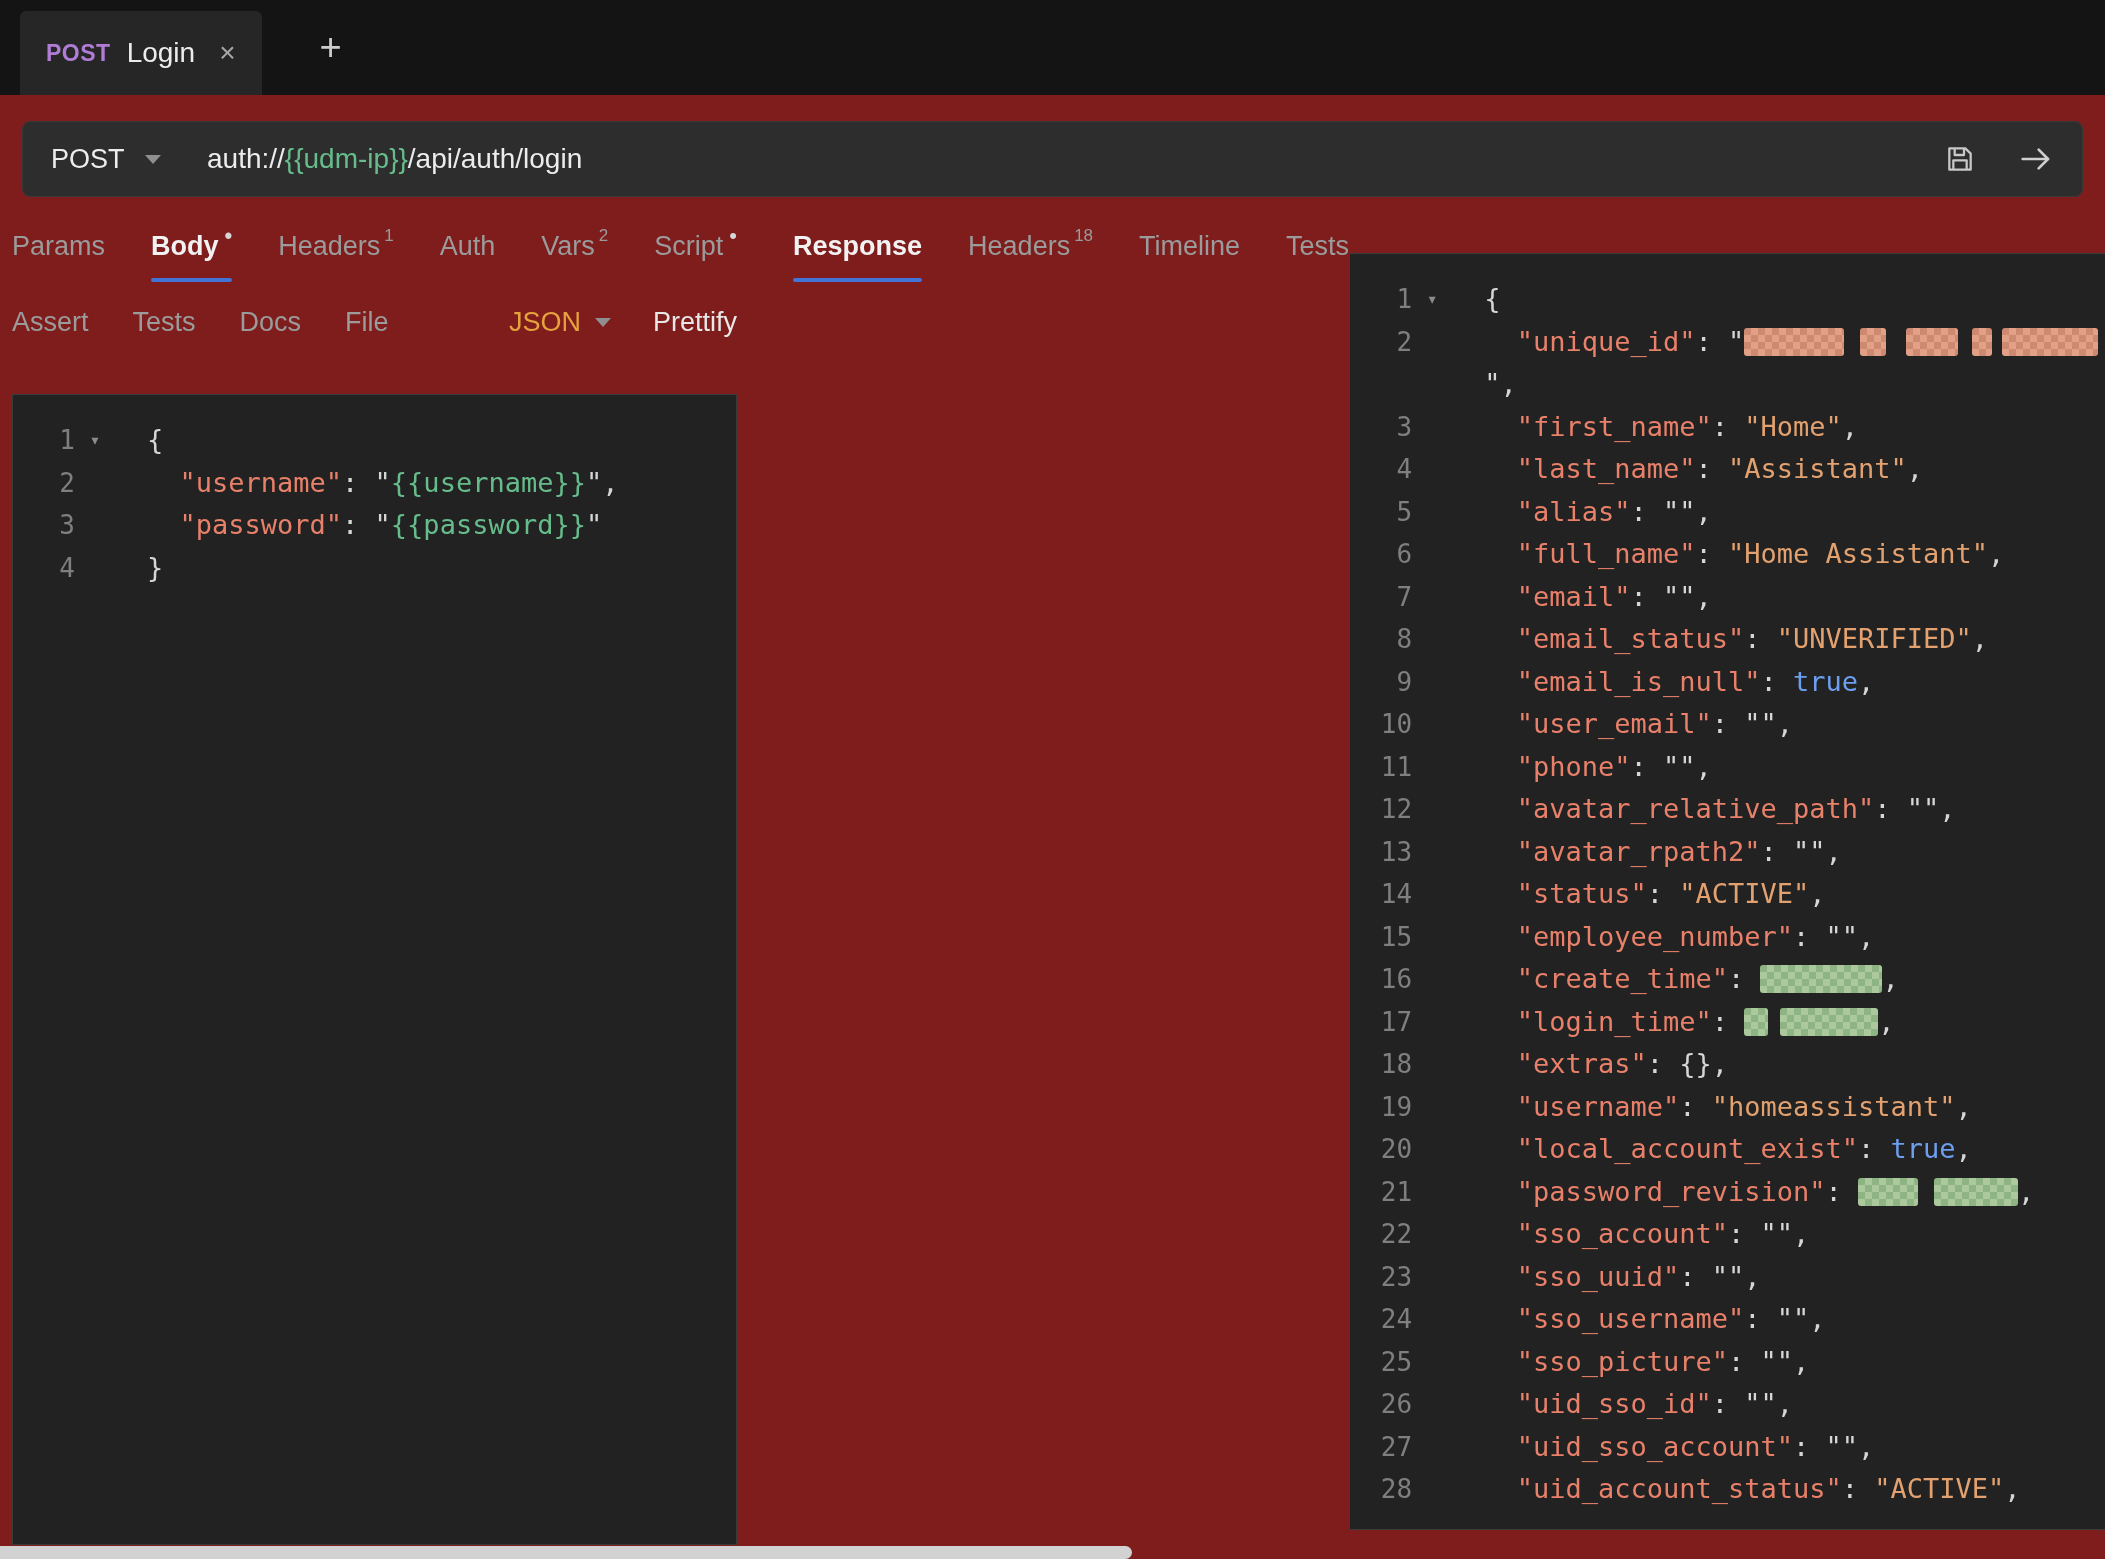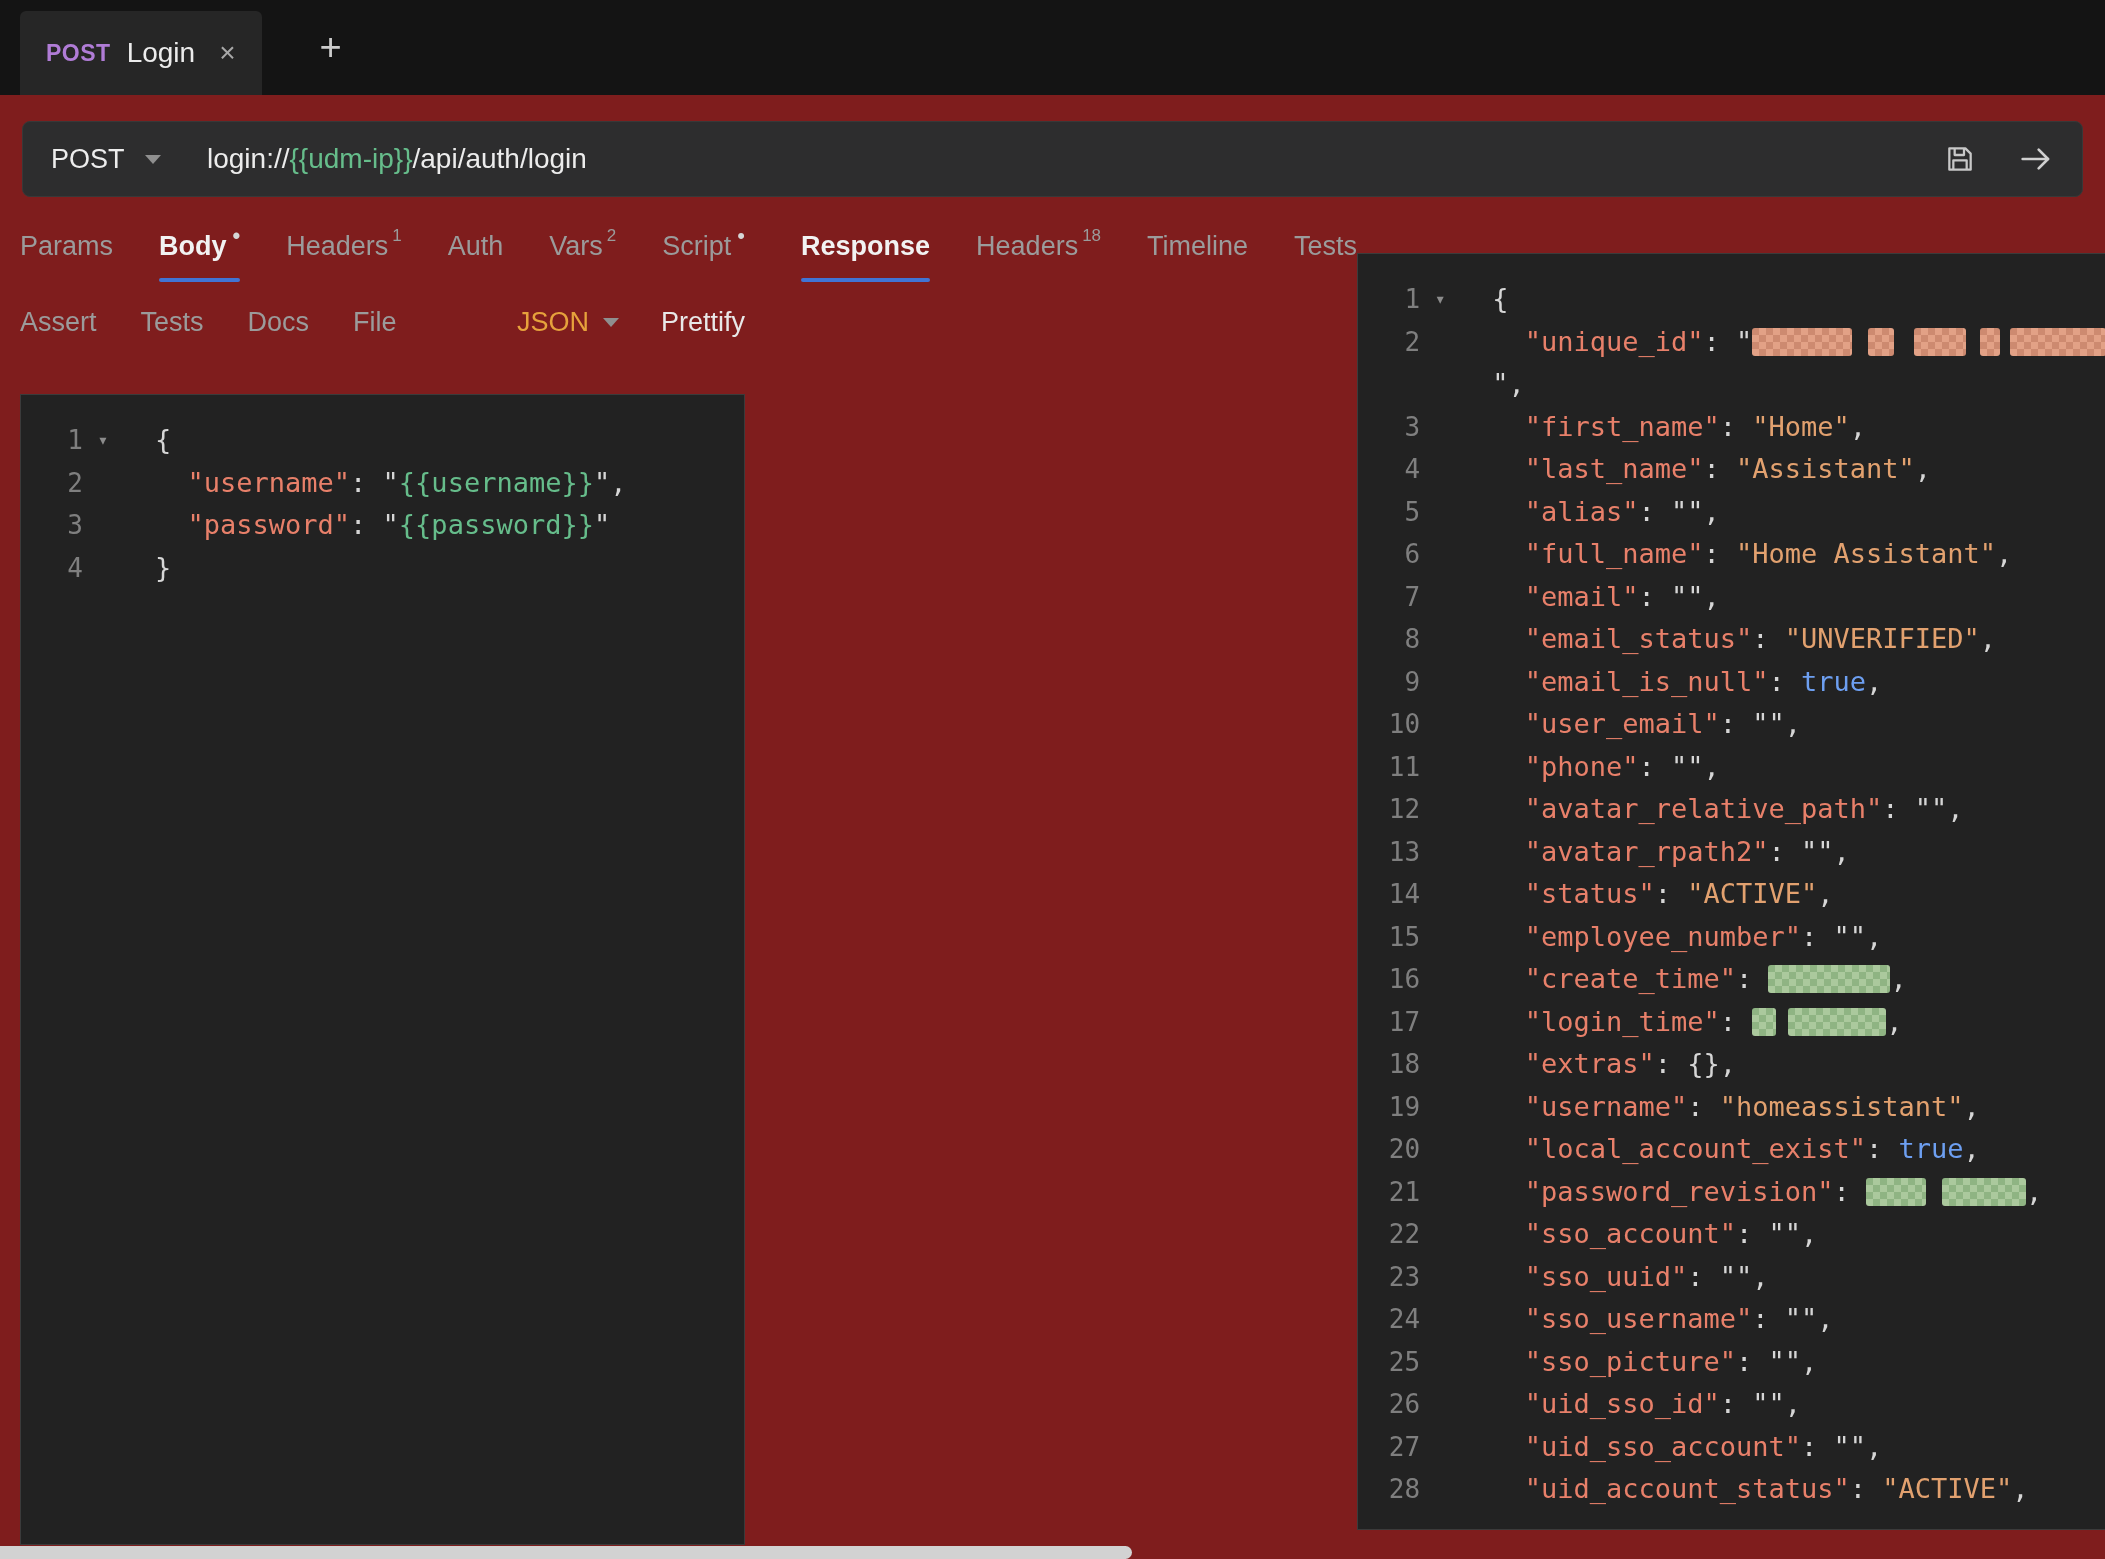--- a/index.html
+++ b/index.html
@@ -21,21 +21,21 @@
           display:flex;align-items:center;padding:0 28px;}
   .method{display:flex;align-items:center;gap:20px;color:#ededed;font-size:27px;min-width:120px;}
   .chev{width:0;height:0;border-left:8px solid transparent;border-right:8px solid transparent;border-top:9px solid #8f8f8f;}
   .url{flex:1;margin-left:36px;font-size:28px;color:#ececec;white-space:pre;}
   .u-var{color:#66bd8b;}
   .url-actions{display:flex;align-items:center;gap:42px;}
   .icon-btn svg{display:block;}
 
   
   .main{position:absolute;top:210px;left:0;right:0;bottom:14px;display:flex;}
-  .left-pane{width:941px;padding-left:20px;box-sizing:border-box;display:flex;flex-direction:column;padding-right:16px;}
+  .left-pane{width:941px;padding-left:12px;box-sizing:border-box;display:flex;flex-direction:column;padding-right:16px;}
   .divider{width:1px;background:#3a3a3a;}
   .right-pane{flex:1;padding:0 22px 15px 40px;display:flex;flex-direction:row;}
 
   
   .ptabs{display:flex;align-items:center;gap:46px;font-size:27px;color:#9b9b9b;height:72px;flex:0 0 auto;}
   .ptabs.row2{height:80px;gap:44px;}
   .ptab{position:relative;height:100%;display:flex;align-items:center;cursor:pointer;}
   .ptab.active{color:#f2f2f2;font-weight:bold;}
   .ptab.active::after{content:"";position:absolute;left:0;right:0;bottom:0;height:4px;background:#4174d4;border-radius:2px;}
   .sup{font-size:17px;color:#9b9b9b;margin-left:4px;transform:translateY(-10px);}
@@ -87,21 +87,21 @@
     </div>
     <div class="tab-new">+</div>
   </div>
 
   <div class="urlrow">
     <div class="urlbar">
       <div class="method">
         <span>POST</span>
         <span class="chev"></span>
       </div>
-      <div class="url"><span class="u-plain">login://</span><span class="u-var">{{udm-ip}}</span><span class="u-plain">/api/auth/login</span></div>
+      <div class="url"><span class="u-plain">auth://</span><span class="u-var">{{udm-ip}}</span><span class="u-plain">/api/auth/login</span></div>
       <div class="url-actions">
         <span class="icon-btn">
           <svg width="32" height="32" viewBox="0 0 24 24" fill="none" stroke="#c8c8c8" stroke-width="1.7" stroke-linejoin="round">
               <path d="M4 4h12l4 4v12H4z"></path>
               <path d="M8 4v5h7V4"></path>
               <path d="M7 20v-7h10v7"></path>
             </svg>
         </span>
         <span class="icon-btn">
           <svg width="36" height="32" viewBox="0 0 26 24" fill="none" stroke="#d0d0d0" stroke-width="2" stroke-linecap="round" stroke-linejoin="round">

